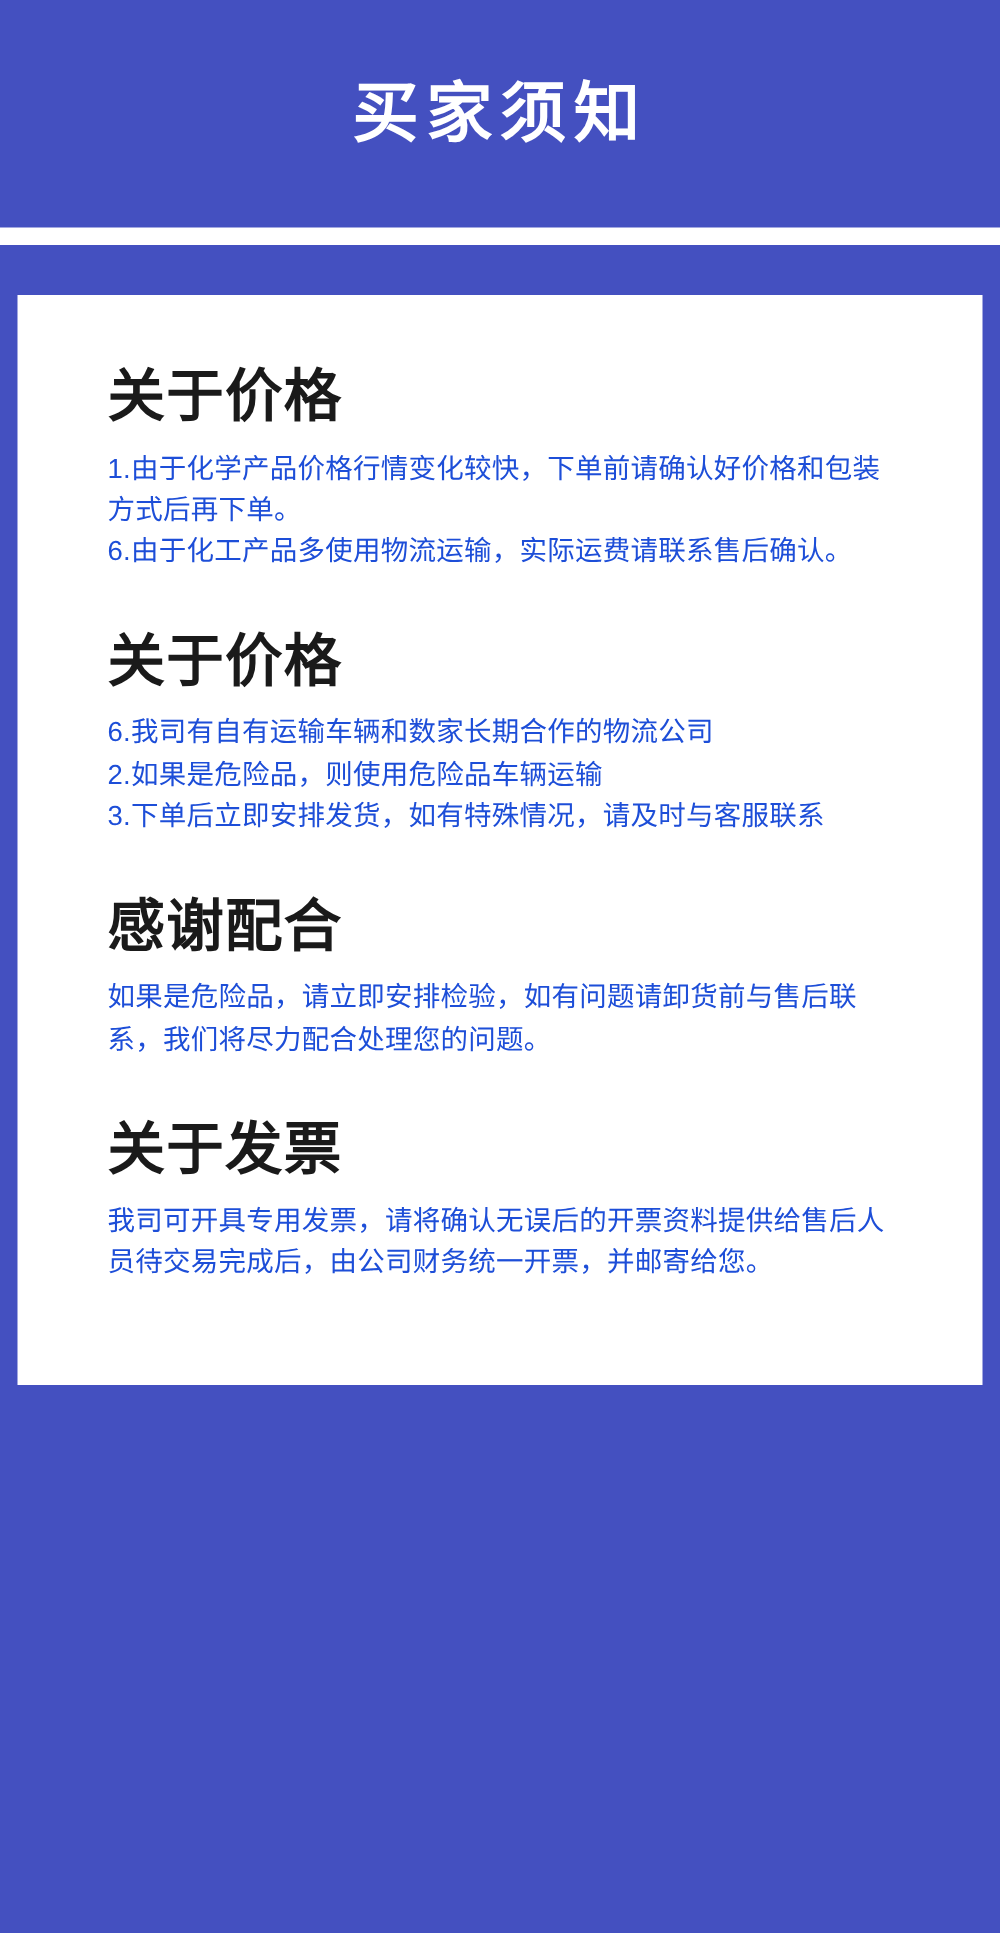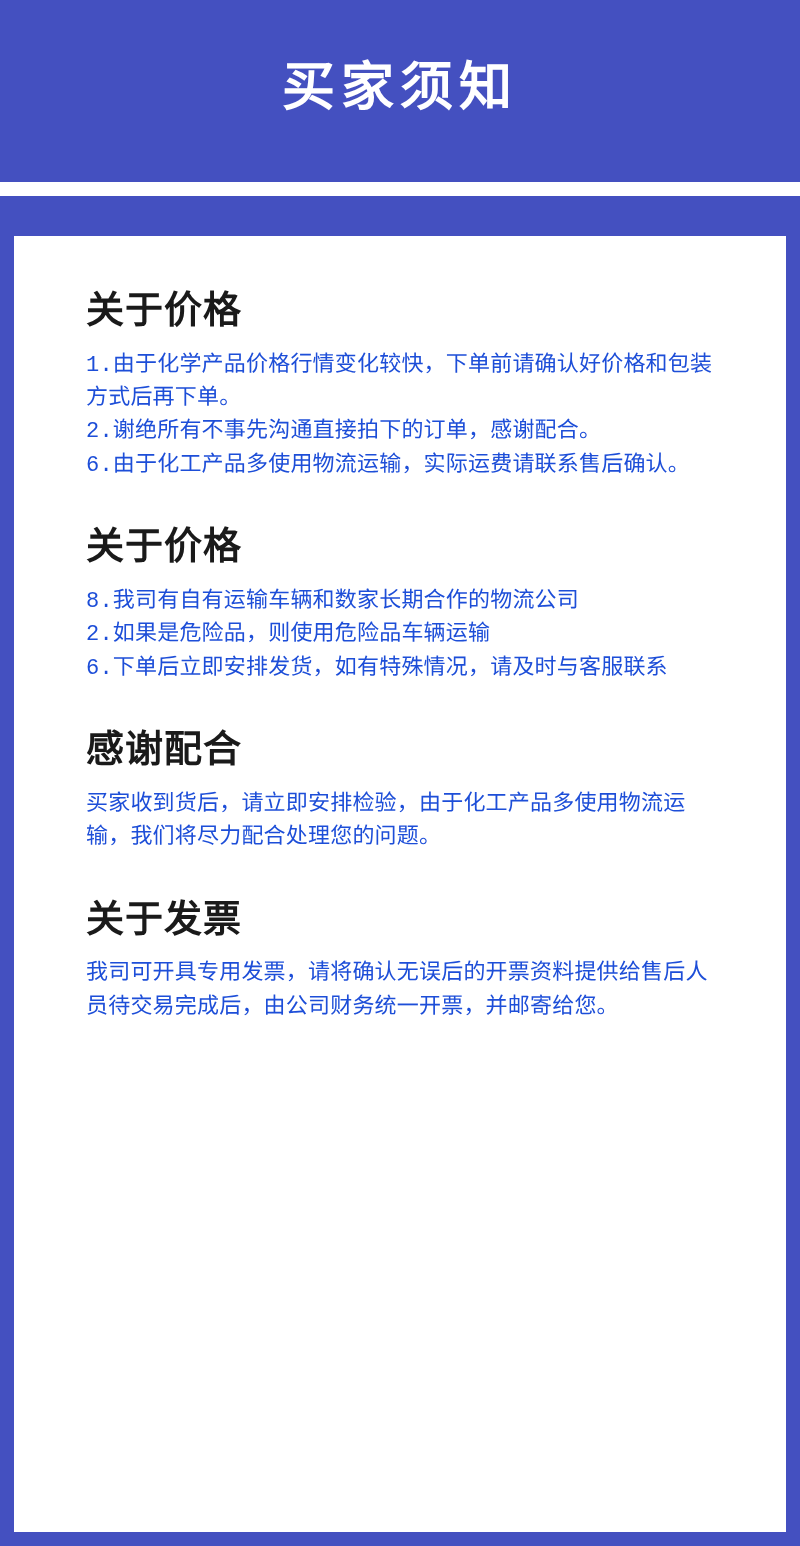--- a/index.html
+++ b/index.html
@@ -9,25 +9,24 @@
   body {
     width: 800px;
     height: 1546px;
     background: #4450c0;
     font-family: "Liberation Sans", "DejaVu Sans", sans-serif;
     -webkit-font-smoothing: antialiased;
   }
   .page {
     position: relative;
     width: 800px;
-    height: 1546px;
+    height: 1108px;
     background: #4450c0;
     box-sizing: border-box;
     overflow: hidden;
-    font-family: Liberation Mono, monospace;
   }
   .header {
     height: 182px;
     display: flex;
     align-items: center;
     justify-content: center;
     background: #4450c0;
   }
   .header-title {
     color: #ffffff;
@@ -53,21 +52,21 @@
     box-sizing: border-box;
     padding: 56px 72px 40px 72px;
   }
   .section {
     margin-bottom: 46px;
   }
   .section:last-child {
     margin-bottom: 12px;
   }
   .section-title {
-    font-size: 38px;
+    font-size: 46px;
     font-weight: bold;
     color: #1a1a1a;
     line-height: 1.12;
     margin: 0 0 14px 0;
     letter-spacing: 1px;
   }
   .section-body {
     font-size: 22px;
     color: #1d4ed8;
     line-height: 1.52;
@@ -88,38 +87,37 @@
 
   <div class="header-gap"></div>
 
   <div class="body-wrap">
     <div class="card">
 
       <div class="section">
         <h2 class="section-title">关于价格</h2>
         <div class="section-body">
           <p class="section-line">1.由于化学产品价格行情变化较快，下单前请确认好价格和包装方式后再下单。</p>
-          <p class="section-line">2.谢绝所有不事先沟通直接拍下的订单，感谢配合。</p>
           <p class="section-line">6.由于化工产品多使用物流运输，实际运费请联系售后确认。</p>
         </div>
       </div>
 
       <div class="section">
         <h2 class="section-title">关于价格</h2>
         <div class="section-body">
-          <p class="section-line">8.我司有自有运输车辆和数家长期合作的物流公司</p>
+          <p class="section-line">6.我司有自有运输车辆和数家长期合作的物流公司</p>
           <p class="section-line">2.如果是危险品，则使用危险品车辆运输</p>
-          <p class="section-line">6.下单后立即安排发货，如有特殊情况，请及时与客服联系</p>
+          <p class="section-line">3.下单后立即安排发货，如有特殊情况，请及时与客服联系</p>
         </div>
       </div>
 
       <div class="section">
         <h2 class="section-title">感谢配合</h2>
         <div class="section-body">
-          <p class="section-line">买家收到货后，请立即安排检验，由于化工产品多使用物流运输，我们将尽力配合处理您的问题。</p>
+          <p class="section-line">如果是危险品，请立即安排检验，如有问题请卸货前与售后联系，我们将尽力配合处理您的问题。</p>
         </div>
       </div>
 
       <div class="section">
         <h2 class="section-title">关于发票</h2>
         <div class="section-body">
           <p class="section-line">我司可开具专用发票，请将确认无误后的开票资料提供给售后人员待交易完成后，由公司财务统一开票，并邮寄给您。</p>
         </div>
       </div>
 

